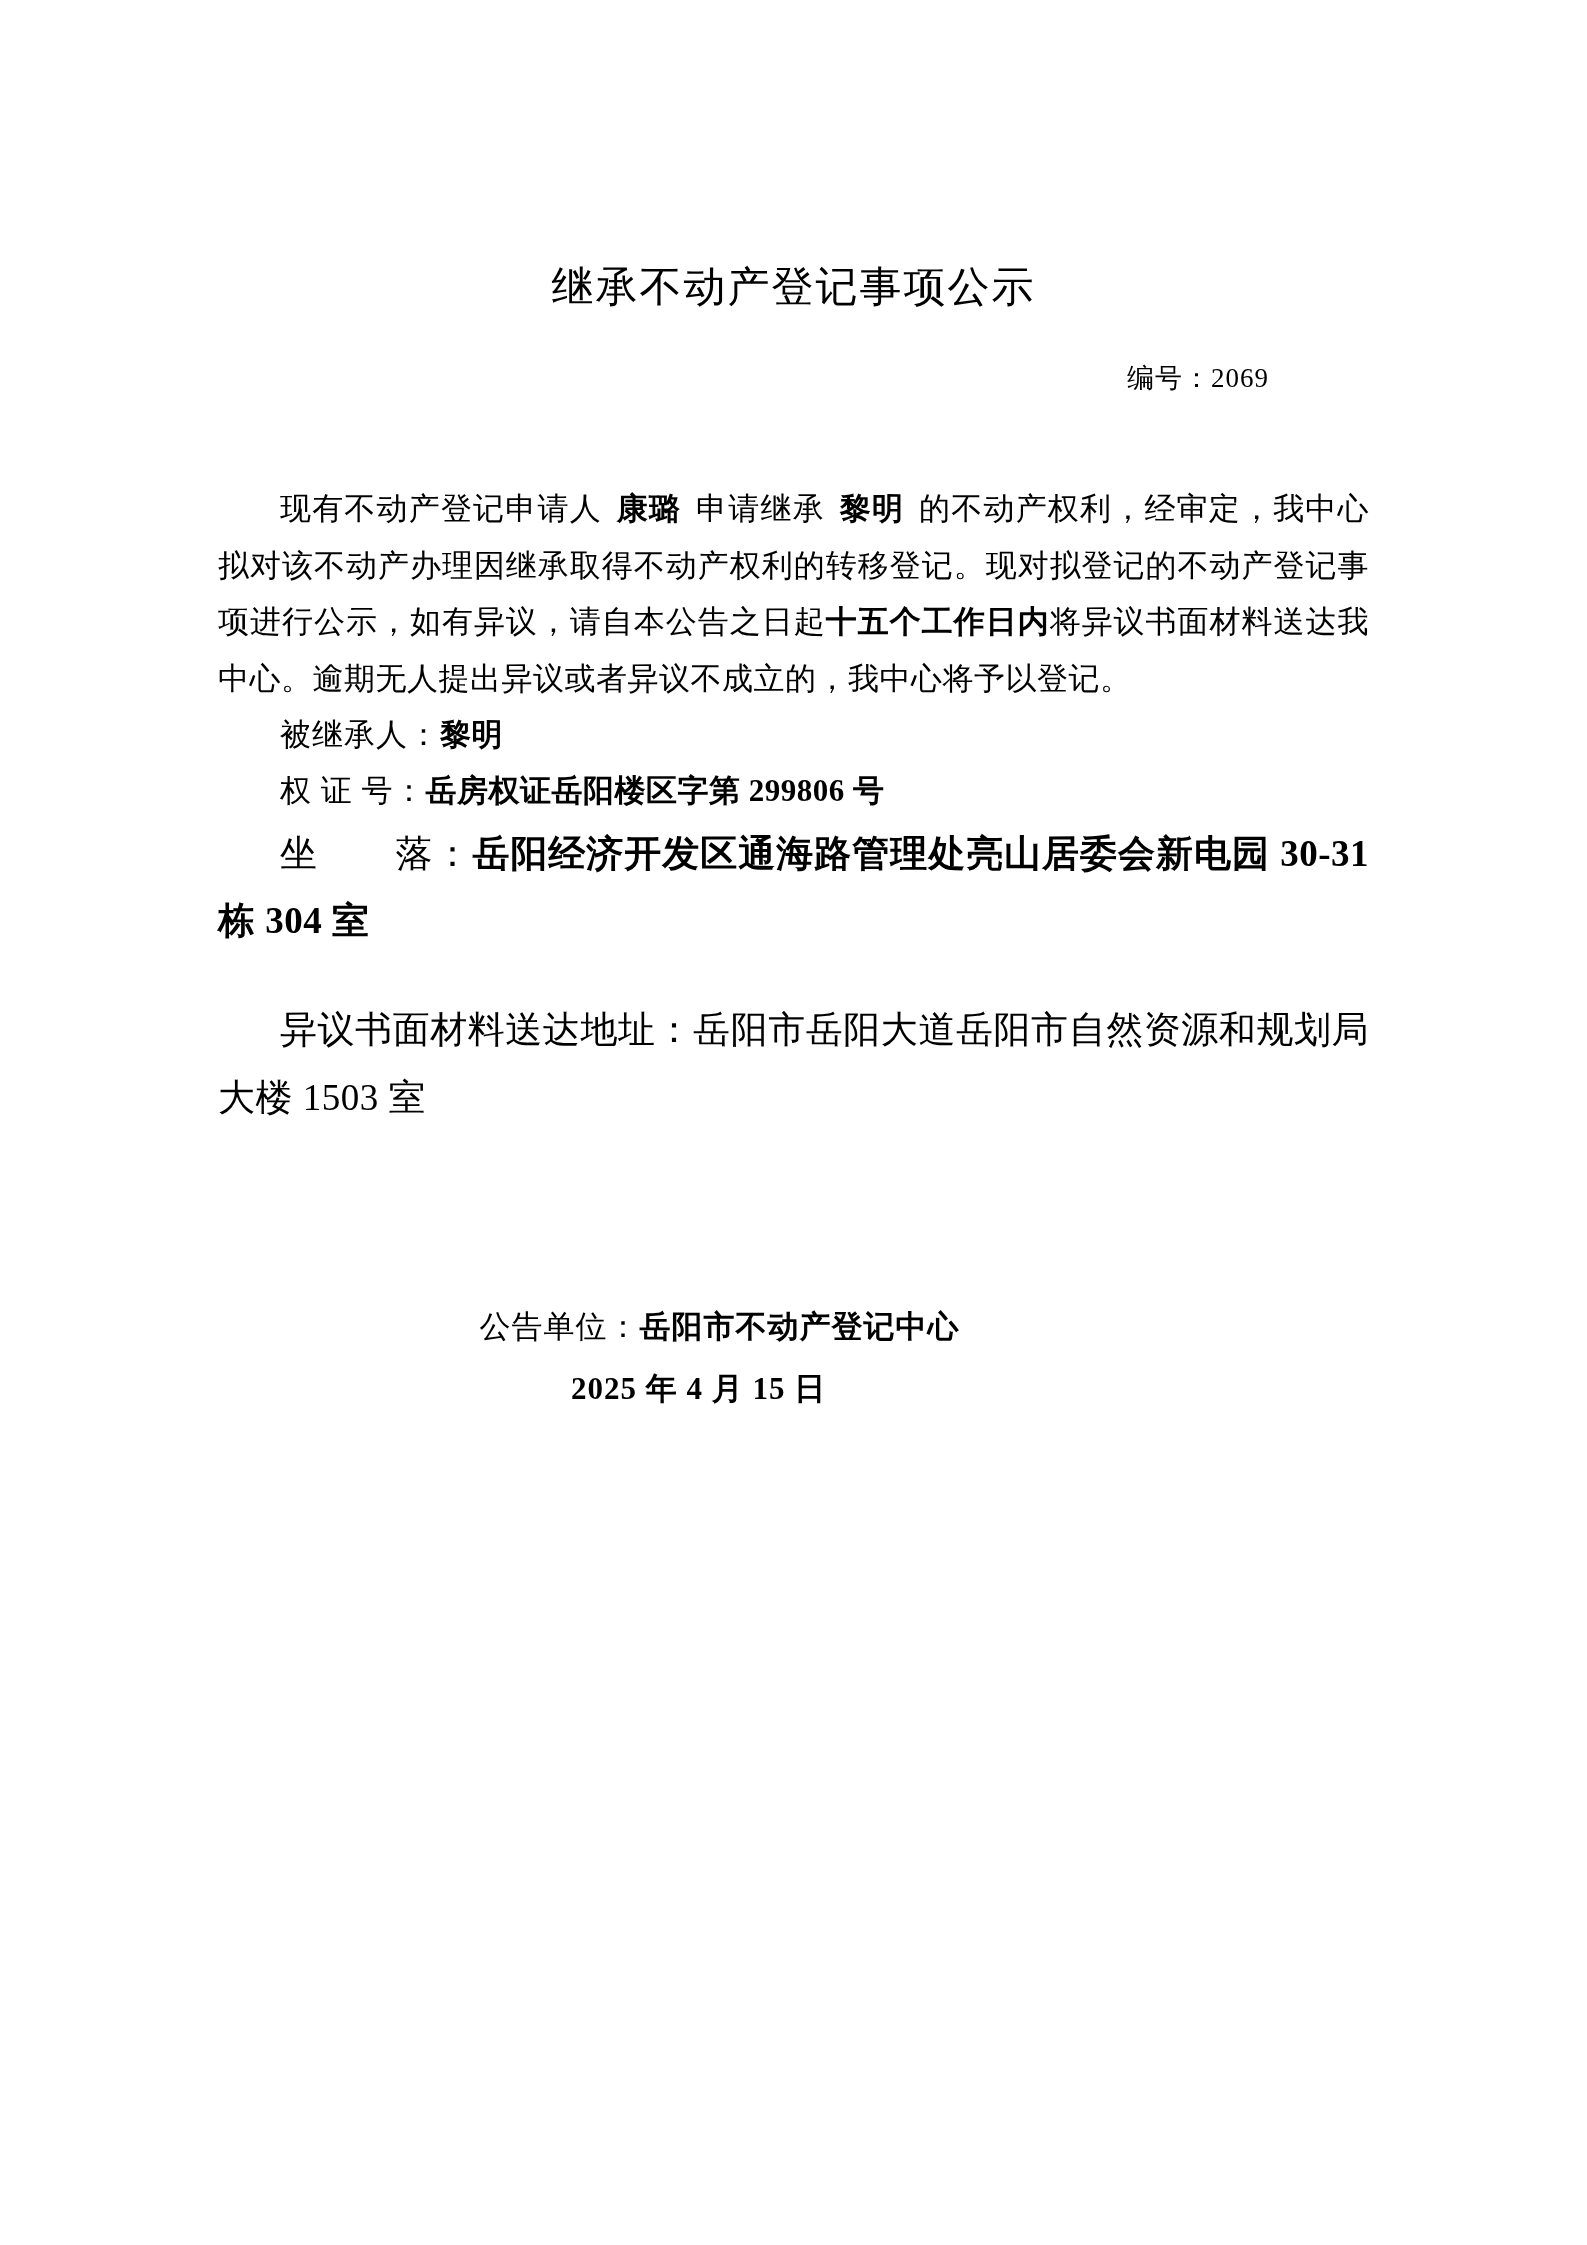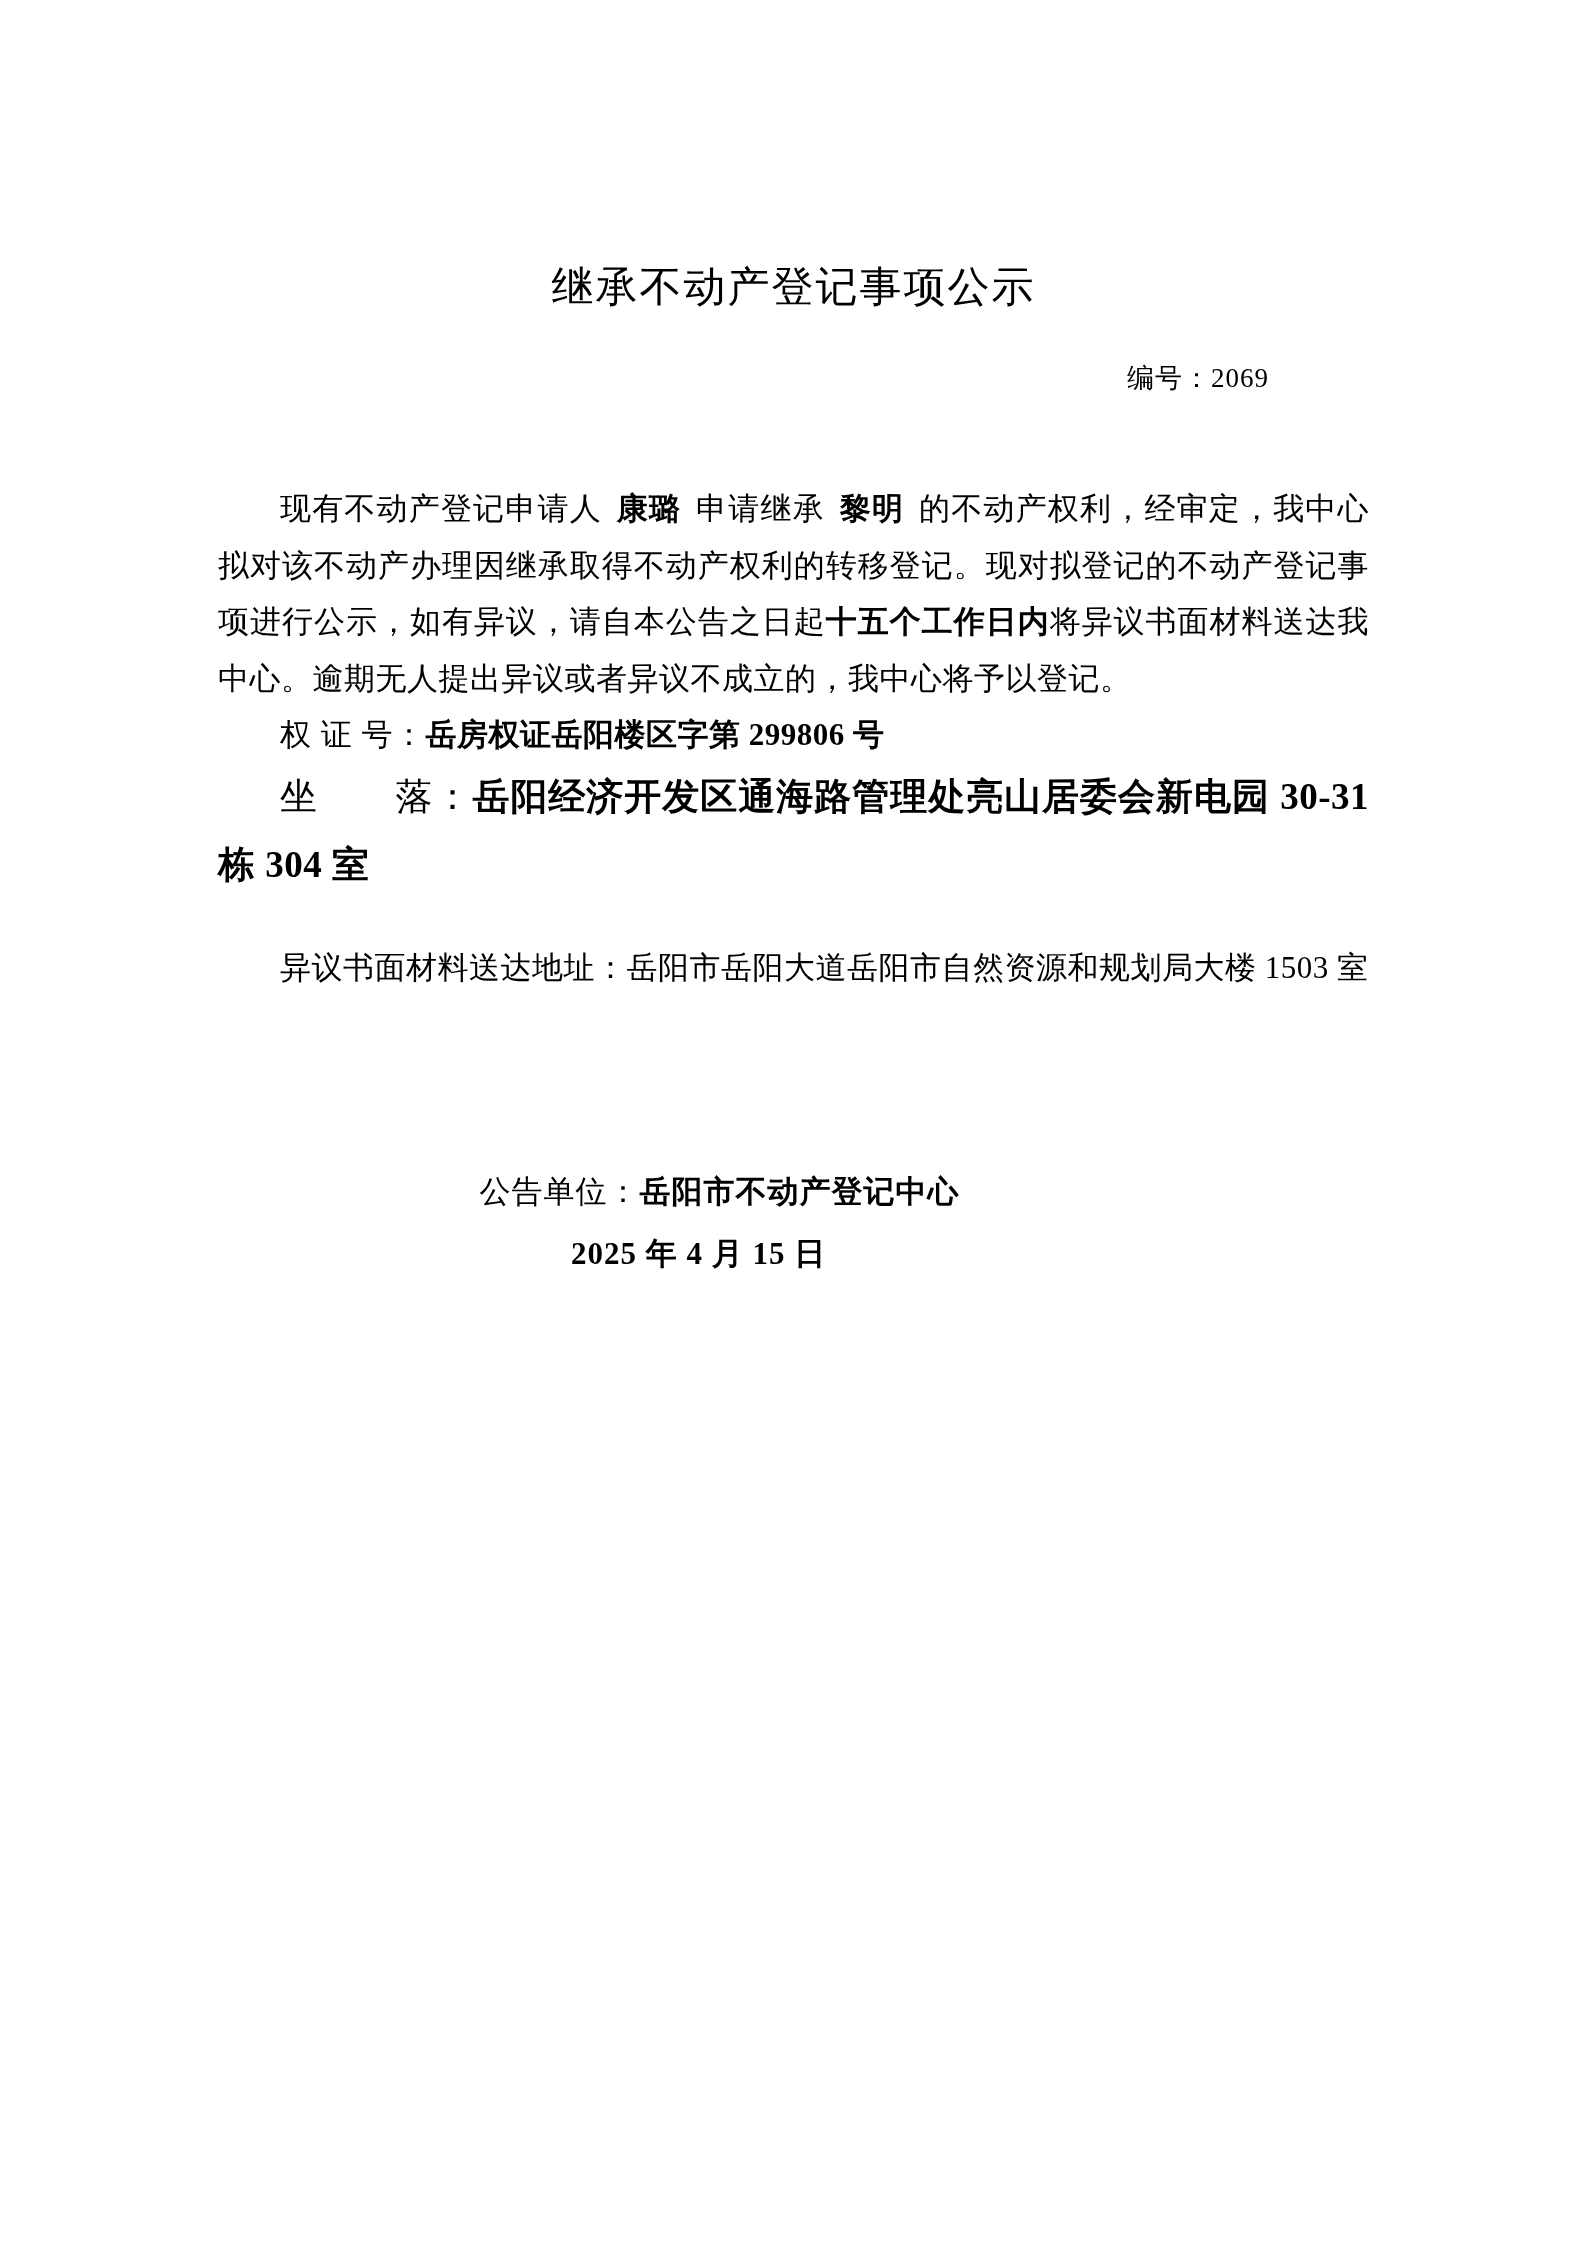--- a/index.html
+++ b/index.html
@@ -76,21 +76,21 @@
     margin: 0;
     font-size: 37px;
     line-height: 1.82;
     text-indent: 62px;
   }
   .gap-block {
     height: 42px;
   }
   .contact-block {
     margin: 0;
-    font-size: 31px;
+    font-size: 37px;
     line-height: 1.82;
   }
   .contact-line {
     text-indent: 62px;
     margin: 0;
   }
   .signature {
     margin-top: 168px;
     font-size: 31px;
     line-height: 1.8;
@@ -123,20 +123,23 @@
 
   <div class="body-block">
     <p class="para">
       <span>现有不动产登记申请人</span>
       <span class="name-inline">康璐</span>
       <span>申请继承</span>
       <span class="name-inline">黎明</span>
       <span>的不动产权利，经审定，我中心拟对该不动产办理因继承取得不动产权利的转移登记。现对拟登记的不动产登记事项进行公示，如有异议，请自本公告之日起</span><span class="bold">十五个工作日内</span><span>将异议书面材料送达我中心。逾期无人提出异议或者异议不成立的，我中心将予以登记。</span>
     </p>
 
+    <p class="field-line">
+      <span class="field-label">被继承人：</span><span class="field-value">黎明</span>
+    </p>
 
     <p class="field-line">
       <span class="field-label spaced">权 证 号：</span><span class="field-value">岳房权证岳阳楼区字第 299806 号</span>
     </p>
 
     <p class="addr-wrap">
       <span class="field-label spaced">坐　　落：</span><span class="field-value">岳阳经济开发区通海路管理处亮山居委会新电园 30-31 栋 304 室</span>
     </p>
 
     <div class="gap-block"></div>

